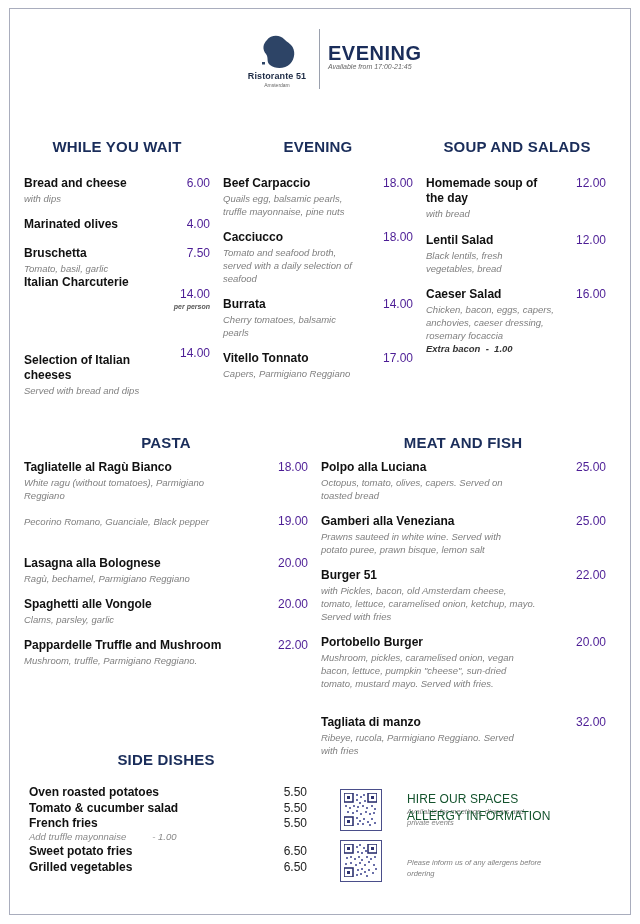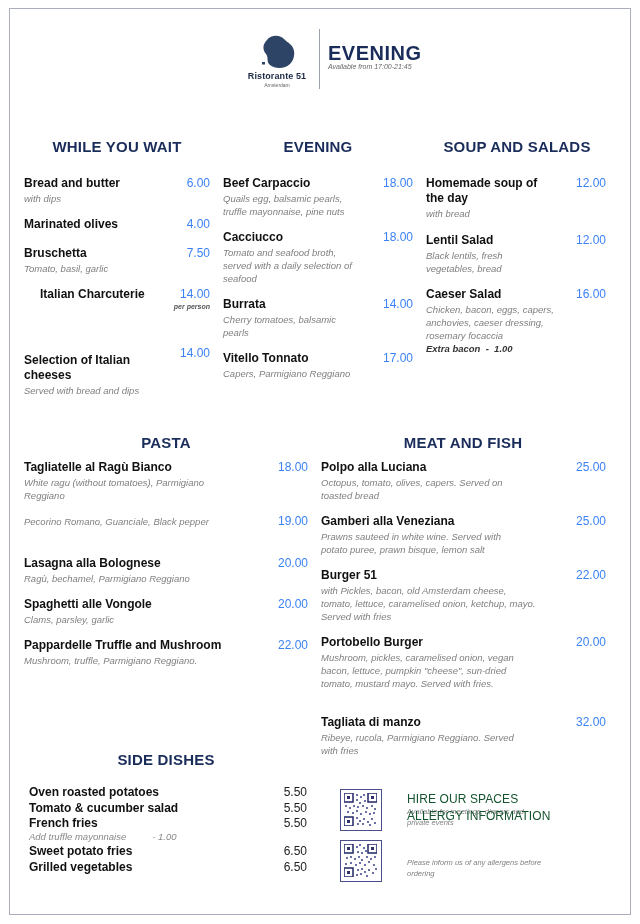--- a/index.html
+++ b/index.html
@@ -21,21 +21,21 @@
   .header-sub { position: absolute; left: 328px; top: 63px; font-size: 7px; font-style: italic; color: #666; }
 
   
   .sec-title { position: absolute; font-size: 15px; font-weight: bold; color: #1a2d5a; text-align: center; letter-spacing: 0.2px; white-space: nowrap; }
 
   
   .item { position: absolute; }
   .item-name { font-size: 12px; font-weight: bold; color: #111; line-height: 15px; }
   .item-desc { font-size: 9.5px; font-style: italic; color: #808080; line-height: 13px; margin-top: 1px; }
   .item-extra { font-size: 9.5px; font-style: italic; font-weight: bold; color: #333; line-height: 13px; }
-  .price { position: absolute; font-size: 12px; color: #3b82f6; text-align: right; line-height: 15px; }
+  .price { position: absolute; font-size: 12px; color: #4c1d95; text-align: right; line-height: 15px; }
   .price-note { position: absolute; font-size: 7px; font-style: italic; font-weight: bold; color: #555; text-align: right; }
 
   
   .side-row { position: absolute; left: 29px; width: 278px; height: 16px; }
   .side-name { position: absolute; left: 0; top: 0; font-size: 12px; font-weight: bold; color: #111; }
   .side-price { position: absolute; right: 0; top: 0; font-size: 12px; color: #222; }
   .side-note { position: absolute; left: 29px; font-size: 9.5px; font-style: italic; color: #888; }
   .side-note span { margin-left: 26px; }
 
   
@@ -57,37 +57,37 @@
   <div class="logo-name">Ristorante 51</div>
   <div class="logo-city">Amsterdam</div>
 </div>
 <div class="header-divider"></div>
 <div class="header-title">EVENING</div>
 <div class="header-sub">Available from 17:00-21:45</div>
 
 <div class="sec-title" style="left:24px; top:138px; width:186px;">WHILE YOU WAIT</div>
 
 <div class="item" style="left:24px; top:176px; width:150px;">
-  <div class="item-name">Bread and butter</div>
+  <div class="item-name">Bread and cheese</div>
   <div class="item-desc">with dips</div>
 </div>
 <div class="price" style="left:160px; top:176px; width:50px;">6.00</div>
 
 <div class="item" style="left:24px; top:217px; width:150px;">
   <div class="item-name">Marinated olives</div>
 </div>
 <div class="price" style="left:160px; top:217px; width:50px;">4.00</div>
 
 <div class="item" style="left:24px; top:246px; width:150px;">
   <div class="item-name">Bruschetta</div>
   <div class="item-desc">Tomato, basil, garlic</div>
 </div>
 <div class="price" style="left:160px; top:246px; width:50px;">7.50</div>
 
-<div class="item" style="left:24px; top:287px; width:132px;margin-left:16px;">
+<div class="item" style="left:24px; top:275px; width:132px;">
   <div class="item-name">Italian Charcuterie</div>
 </div>
 <div class="price" style="left:160px; top:287px; width:50px;">14.00</div>
 <div class="price-note" style="left:150px; top:303px; width:60px;">per person</div>
 
 <div class="item" style="left:24px; top:353px; width:130px;">
   <div class="item-name">Selection of Italian cheeses</div>
   <div class="item-desc">Served with bread and dips</div>
 </div>
 <div class="price" style="left:160px; top:346px; width:50px;">14.00</div>

